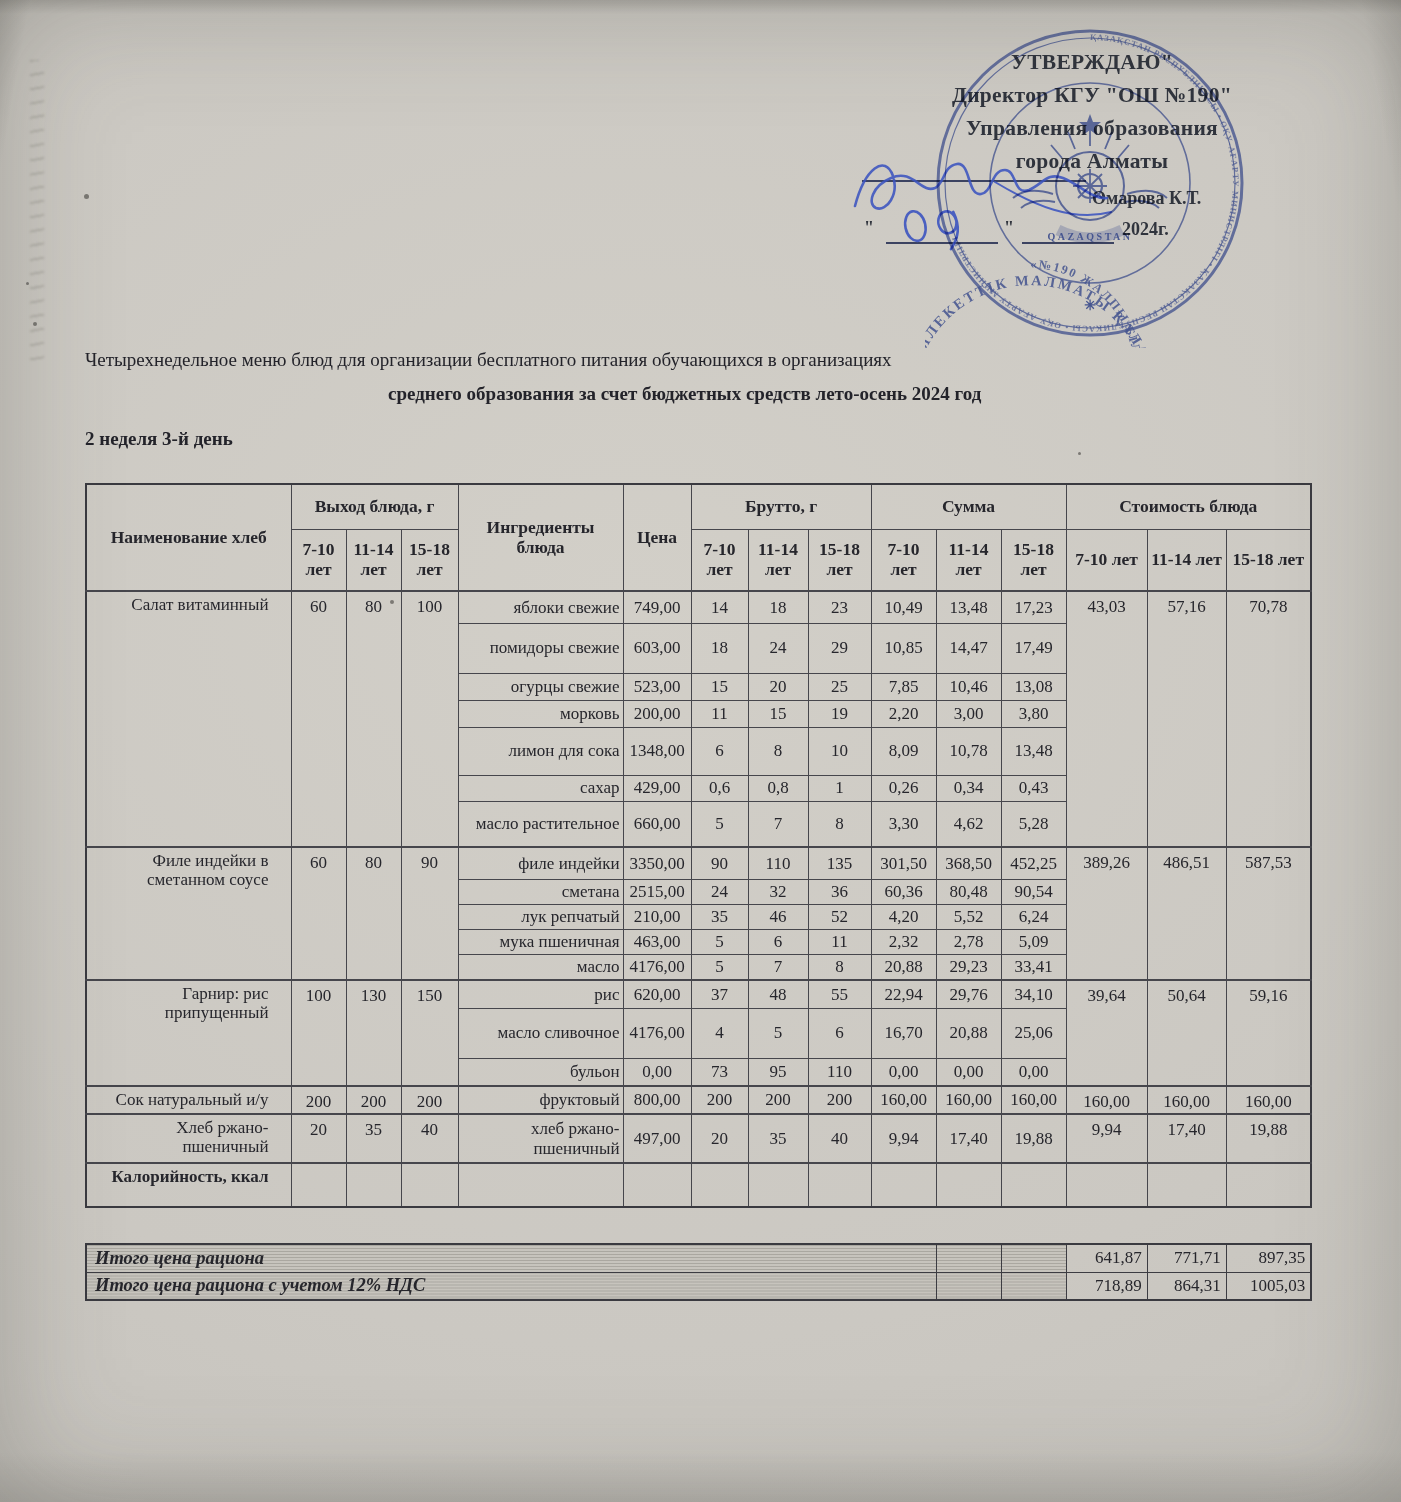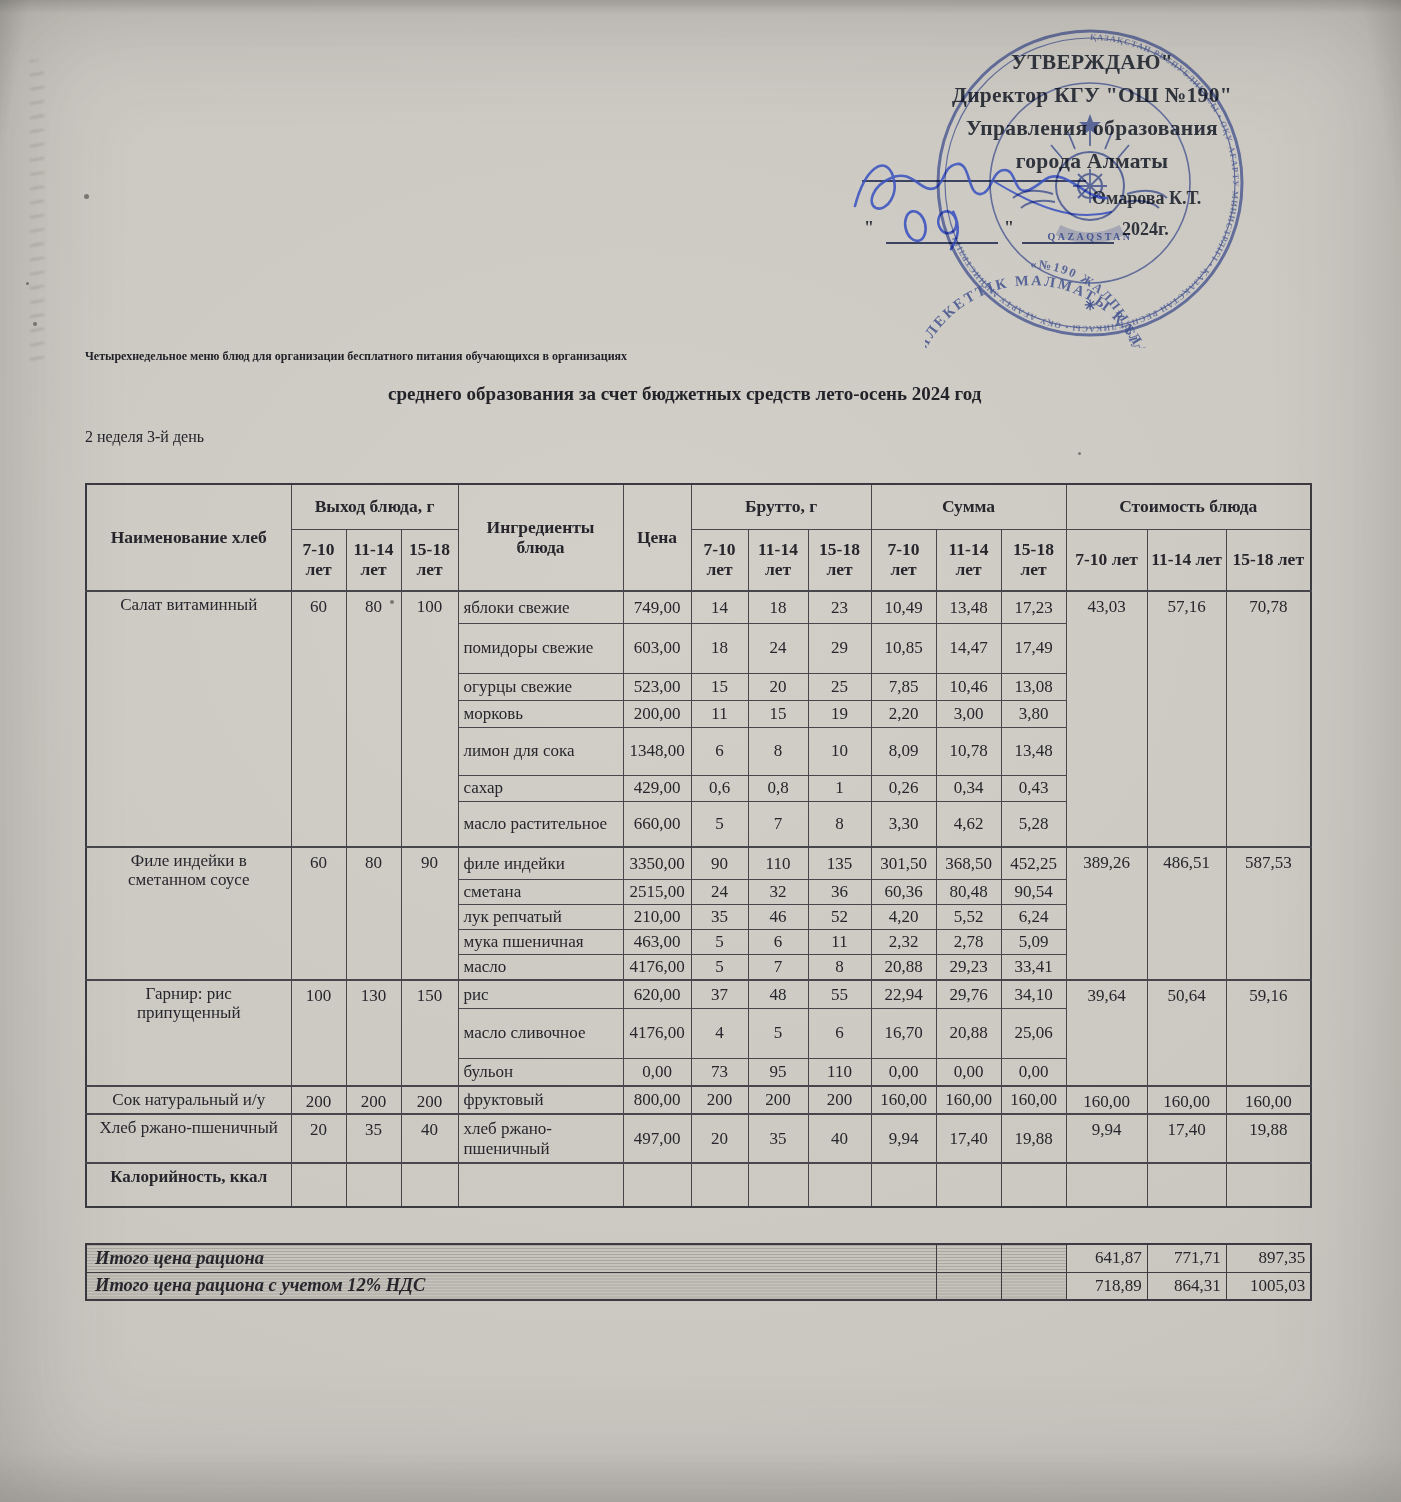--- a/index.html
+++ b/index.html
@@ -20,32 +20,32 @@
     background:repeating-linear-gradient(170deg, rgba(90,88,82,.22) 0 2px, transparent 2px 14px);
     filter:blur(1px);}
   
   .appr-lines{position:absolute;left:927px;top:46px;width:330px;text-align:center;
     font-weight:bold;font-size:21.5px;line-height:33px;color:#30343d;letter-spacing:.3px;}
   .appr-abs{position:absolute;font-weight:bold;font-size:18px;color:#30343d;}
   .uline{position:absolute;border-bottom:2.2px solid #3c4361;}
   .sig-svg,.day-svg{position:absolute;}
   .stamp{position:absolute;left:925px;top:18px;mix-blend-mode:multiply;opacity:.93;}
   
-  .title1{position:absolute;left:85px;top:349px;width:960px;font-weight:bold;font-size:12px;color:#23232a;}
+  .title1{position:absolute;left:85px;top:349px;width:960px;font-weight:normal;font-size:19px;color:#23232a;}
   .title2{position:absolute;left:388px;top:383px;width:960px;font-weight:bold;font-size:19px;color:#23232a;}
-  .daylbl{position:absolute;left:85px;top:428px;font-weight:normal;font-size:16px;color:#23232a;}
+  .daylbl{position:absolute;left:85px;top:428px;font-weight:bold;font-size:19px;color:#23232a;}
   
   table{border-collapse:collapse;table-layout:fixed;}
   .menu{position:absolute;left:85px;top:483px;width:1225px;border:2.6px solid #3a3a40;}
   .menu td{border:1.5px solid #46464c;padding:1px 3px;font-size:17px;line-height:1.13;
     color:#26262c;overflow:hidden;}
   .menu thead td{font-weight:bold;text-align:center;vertical-align:middle;font-size:17.5px;}
   .menu thead tr.h2 td{border-bottom-width:2.2px;}
-  .menu td.name{text-align:center;vertical-align:top;padding:3px 5px;}
-  .menu td.ing{text-align:left;vertical-align:middle;padding-left:5px;}
+  .menu td.name{text-align:right;vertical-align:top;padding:3px 22px;}
+  .menu td.ing{text-align:right;vertical-align:middle;padding-left:5px;}
   .menu td.num{text-align:center;vertical-align:middle;}
   .menu td.top{vertical-align:top;padding-top:5px;}
   .menu td.bold{font-weight:bold;}
   .menu tr.dish-start td{border-top-width:2.2px;}
   .totals{position:absolute;left:85px;top:1243px;width:1225px;border:2.2px solid #3a3a40;}
   .totals td{border:1.7px solid #3c3c42;font-size:17px;color:#26262c;padding:1px 4px;}
   .totals td.tlabel{font-style:italic;font-weight:bold;font-size:18.5px;text-align:left;padding-left:8px;}
   .totals td.tval{text-align:right;padding-right:5px;vertical-align:middle;}
   .stripes{background:
     repeating-linear-gradient(180deg, rgba(105,103,96,.30) 0 1px, rgba(201,198,191,.25) 1px 3px),

